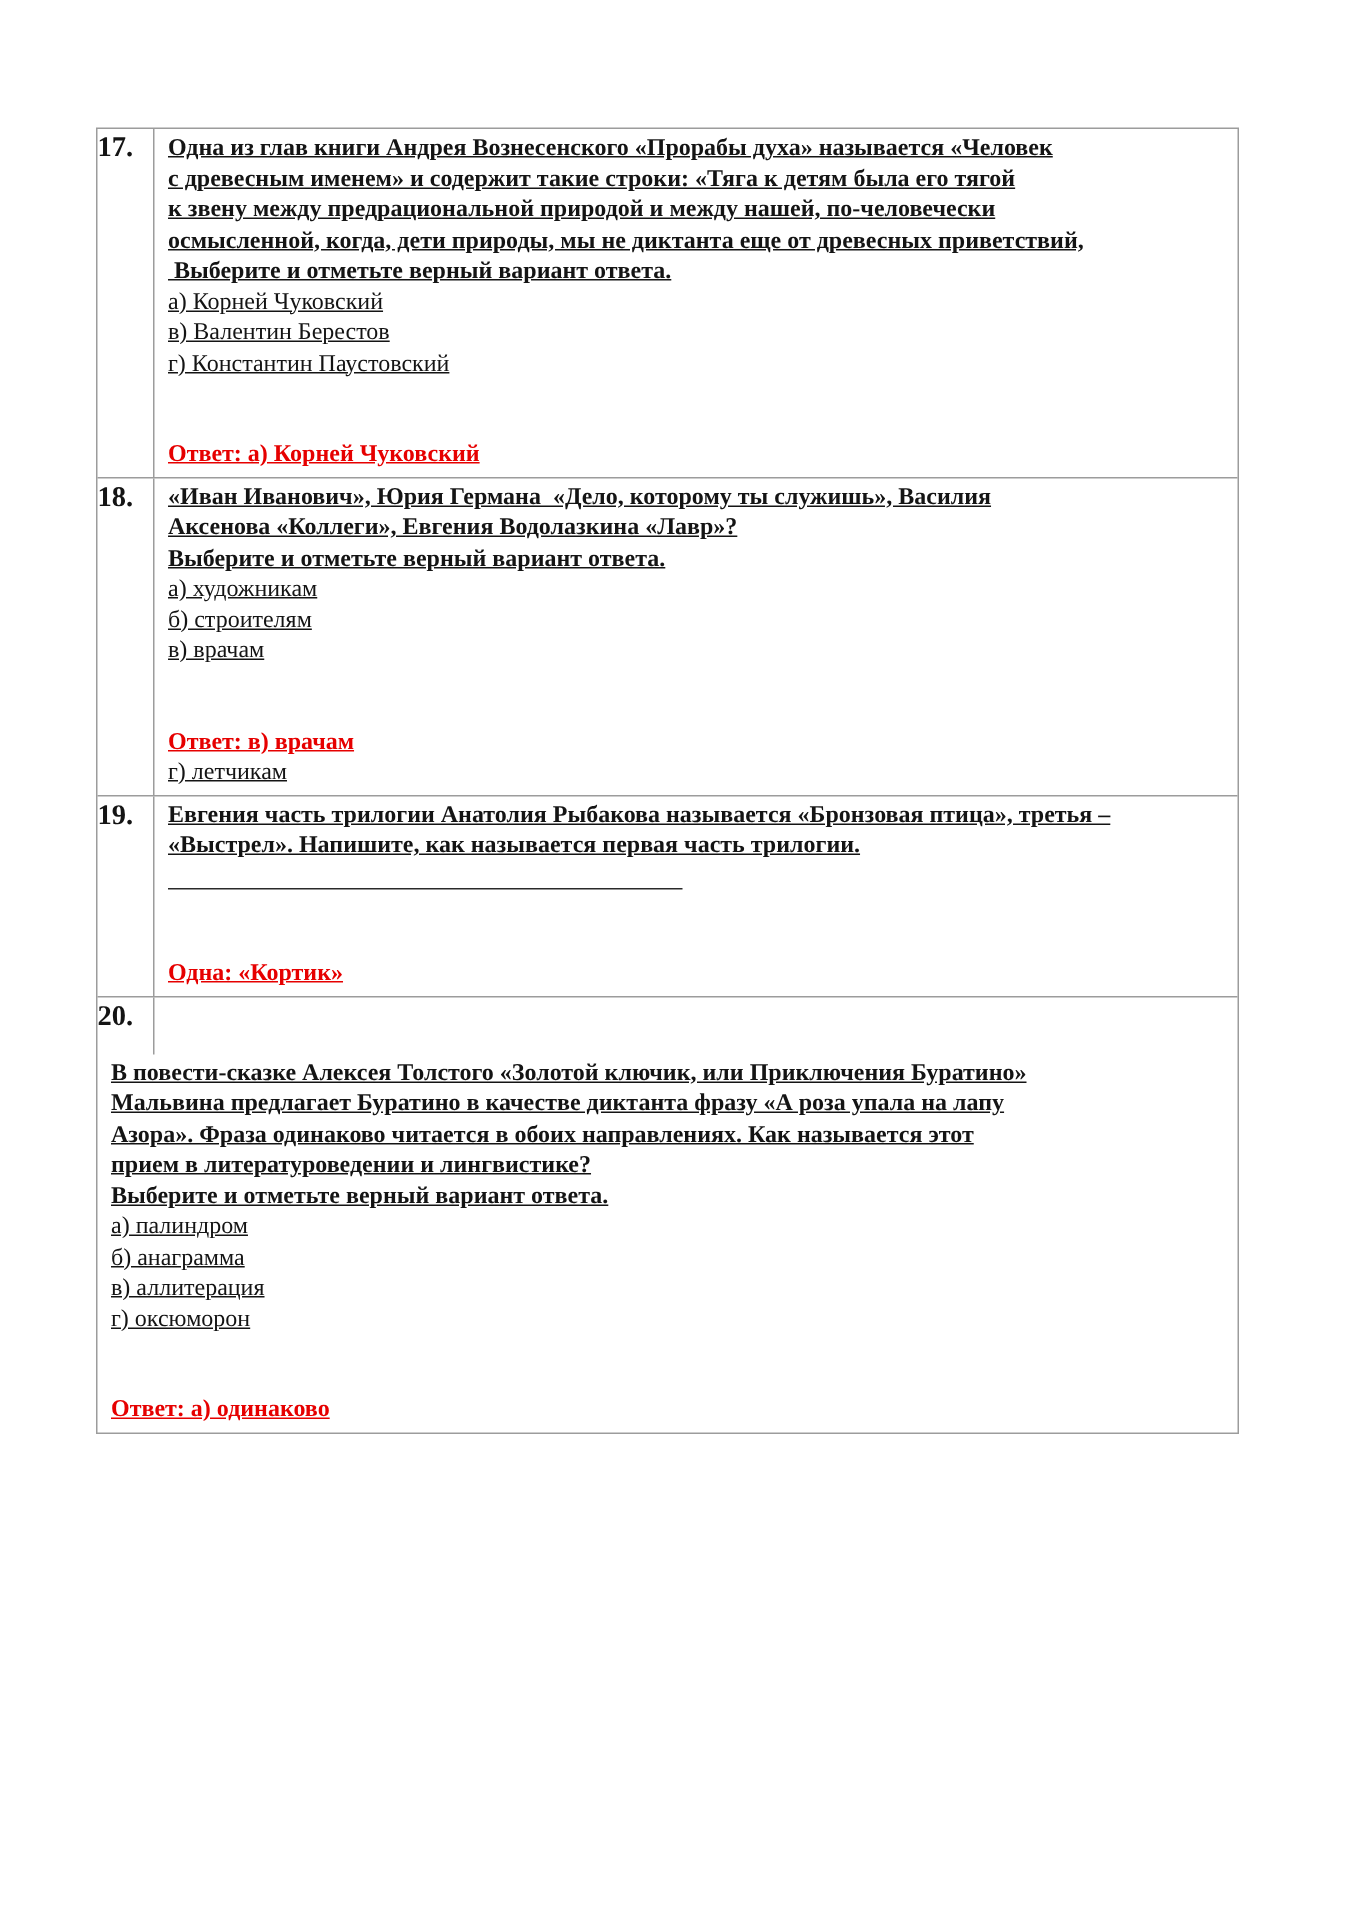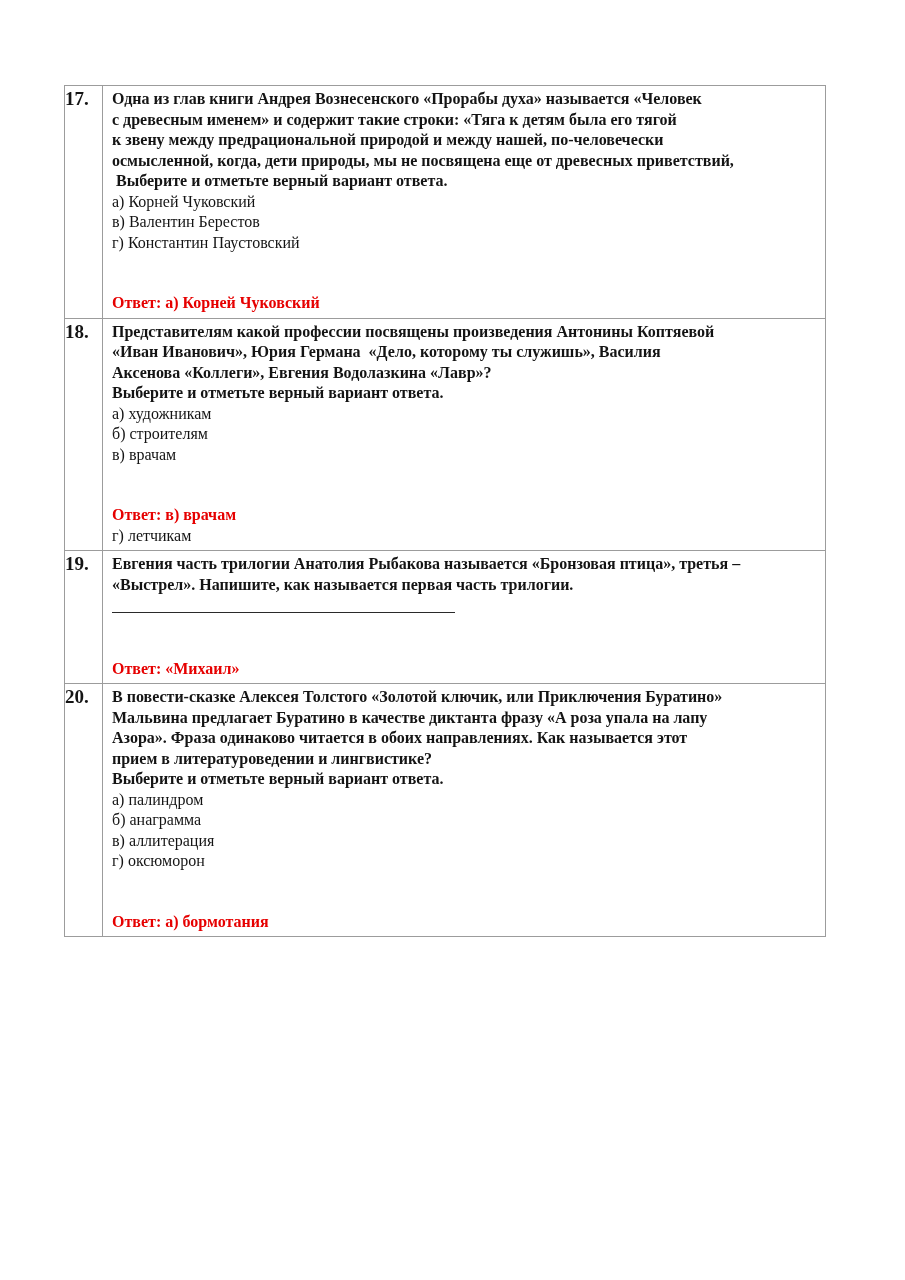--- a/index.html
+++ b/index.html
@@ -31,40 +31,42 @@
     border: 1px solid var(--border-gray);
     background: var(--page-bg);
   }
   .quiz-row {
     display: flex;
     align-items: stretch;
     border-bottom: 1px solid var(--border-gray);
   }
   .quiz-row:last-child {
     border-bottom: none;
+    flex-direction: column;
   }
   .cell-num {
     flex: 0 0 38px;
     width: 38px;
     border-right: 1px solid var(--border-gray);
     text-align: left;
     padding-top: 3px;
     font-size: 19px;
     font-weight: bold;
     line-height: 20.5px;
   }
   .cell-body {
     flex: 1 1 auto;
     padding: 3px 8px 4px 9px;
     font-size: 16px;
     line-height: 20.5px;
   }
   .line {
     white-space: pre-wrap;
     min-height: 20.5px;
+    text-decoration: underline;
   }
   .style-question { font-weight: bold; }
   .style-option  { font-weight: normal; }
   .style-answer  { font-weight: bold; color: var(--answer-red); margin-top: 40px; }
   .style-blank   { font-weight: normal; }
   .blank-rule {
     display: inline-block;
     width: 343px;
     height: 18px;
     border-bottom: 1.4px solid var(--rule-dark);
@@ -73,59 +75,58 @@
 </head>
 <body>
 
 <div class="quiz-table" id="quiz-table">
     <div class="quiz-row">
     <div class="cell-num">17.</div>
     <div class="cell-body">
         <div class="line style-question">Одна из глав книги Андрея Вознесенского «Прорабы духа» называется «Человек</div>
         <div class="line style-question">с древесным именем» и содержит такие строки: «Тяга к детям была его тягой</div>
         <div class="line style-question">к звену между предрациональной природой и между нашей, по-человечески</div>
-        <div class="line style-question">осмысленной, когда, дети природы, мы не посвящена еще от древесных приветствий,</div>
+        <div class="line style-question">осмысленной, когда, дети природы, мы не диктанта еще от древесных приветствий,</div>
         <div class="line style-question"> Выберите и отметьте верный вариант ответа.</div>
         <div class="line style-option">а) Корней Чуковский</div>
         <div class="line style-option">в) Валентин Берестов</div>
         <div class="line style-option">г) Константин Паустовский</div>
         <div class="line style-answer">Ответ: а) Корней Чуковский</div>
       </div>
   </div>
     <div class="quiz-row">
     <div class="cell-num">18.</div>
     <div class="cell-body">
-        <div class="line style-question">Представителям какой профессии посвящены произведения Антонины Коптяевой</div>
         <div class="line style-question">«Иван Иванович», Юрия Германа  «Дело, которому ты служишь», Василия</div>
         <div class="line style-question">Аксенова «Коллеги», Евгения Водолазкина «Лавр»?</div>
         <div class="line style-question">Выберите и отметьте верный вариант ответа.</div>
         <div class="line style-option">а) художникам</div>
         <div class="line style-option">б) строителям</div>
         <div class="line style-option">в) врачам</div>
         <div class="line style-answer">Ответ: в) врачам</div>
         <div class="line style-option">г) летчикам</div>
       </div>
   </div>
     <div class="quiz-row">
     <div class="cell-num">19.</div>
     <div class="cell-body">
         <div class="line style-question">Евгения часть трилогии Анатолия Рыбакова называется «Бронзовая птица», третья –</div>
         <div class="line style-question">«Выстрел». Напишите, как называется первая часть трилогии.</div>
         <div class="line style-blank"><span class="blank-rule"></span></div>
-        <div class="line style-answer">Ответ: «Михаил»</div>
+        <div class="line style-answer">Одна: «Кортик»</div>
       </div>
   </div>
     <div class="quiz-row">
     <div class="cell-num">20.</div>
     <div class="cell-body">
         <div class="line style-question">В повести-сказке Алексея Толстого «Золотой ключик, или Приключения Буратино»</div>
         <div class="line style-question">Мальвина предлагает Буратино в качестве диктанта фразу «А роза упала на лапу</div>
         <div class="line style-question">Азора». Фраза одинаково читается в обоих направлениях. Как называется этот</div>
         <div class="line style-question">прием в литературоведении и лингвистике?</div>
         <div class="line style-question">Выберите и отметьте верный вариант ответа.</div>
         <div class="line style-option">а) палиндром</div>
         <div class="line style-option">б) анаграмма</div>
         <div class="line style-option">в) аллитерация</div>
         <div class="line style-option">г) оксюморон</div>
-        <div class="line style-answer">Ответ: а) бормотания</div>
+        <div class="line style-answer">Ответ: а) одинаково</div>
       </div>
   </div>
   </div>
 
 </body></html>

